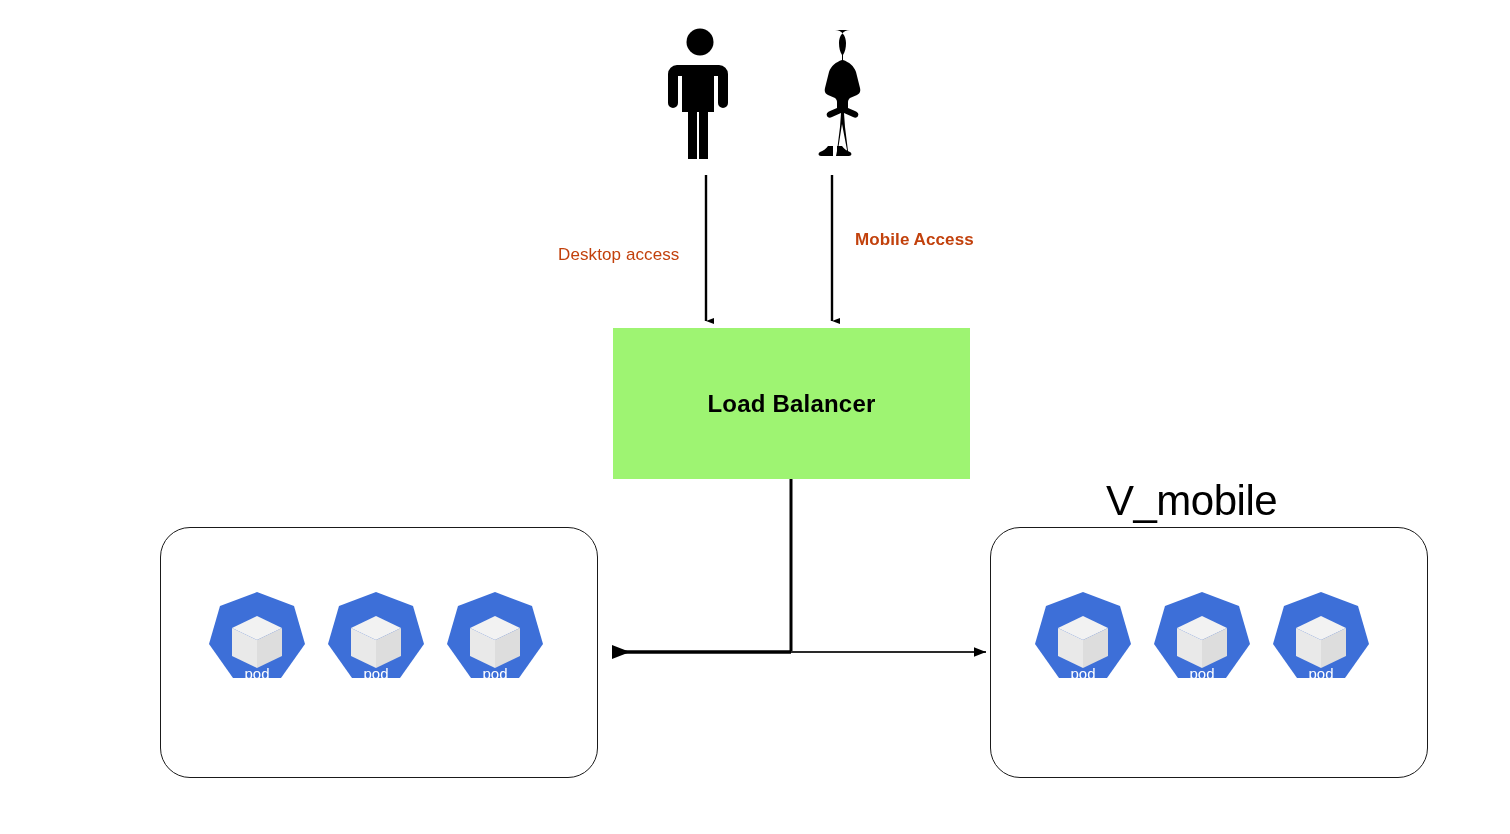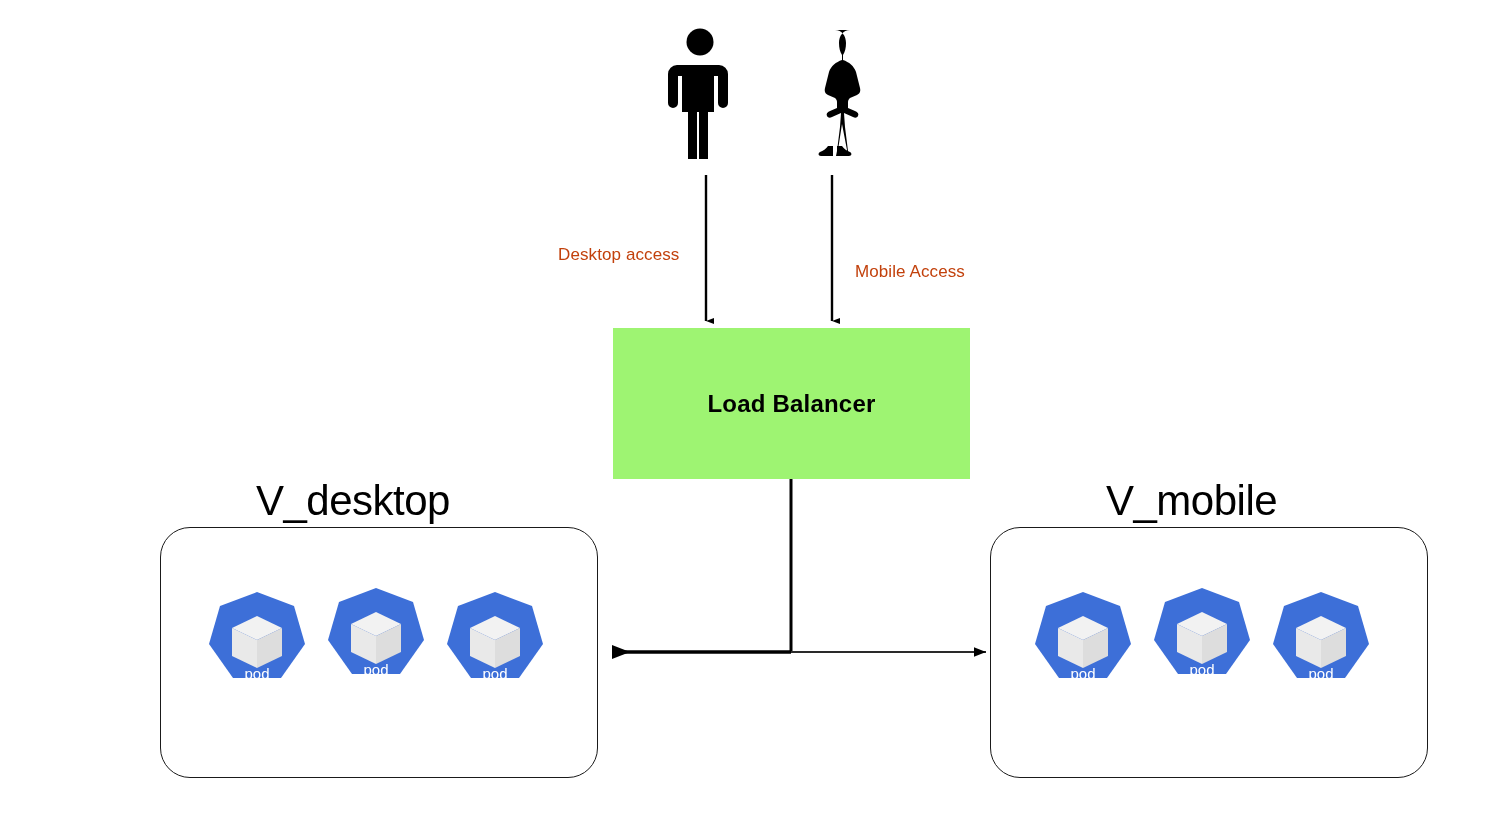--- a/index.html
+++ b/index.html
@@ -27,21 +27,21 @@
     height: 834px;
   }
   .edge-label {
     position: absolute;
     font-size: 17px;
     color: #c2410c;
     white-space: nowrap;
     letter-spacing: 0.1px;
   }
   #label-desktop-access { left: 558px; top: 245px; }
-  #label-mobile-access  { left: 855px; top: 262px; }
+  #label-mobile-access  { left: 855px; top: 230px; font-weight: bold; }
 
   .lb-box {
     position: absolute;
     left: 613px;
     top: 328px;
     width: 357px;
     height: 151px;
     background: #9EF472;
     display: flex;
     align-items: center;
@@ -70,21 +70,21 @@
     color: #000000;
     white-space: nowrap;
     letter-spacing: -0.5px;
   }
   #title-desktop { left: 256px; top: 477px; }
   #title-mobile  { left: 1106px; top: 477px; }
 
   .pod-row {
     position: absolute;
     display: flex;
-    align-items: center;
+    align-items: flex-end;
   }
   #pods-desktop { left: 205px; top: 590px; }
   #pods-mobile  { left: 1031px; top: 590px; }
 
   .pod {
     position: relative;
     width: 104px;
     height: 104px;
     margin-right: 15px;
   }
@@ -161,21 +161,20 @@
 
   <div class="edge-label" id="label-desktop-access">Desktop access</div>
 
   <div class="edge-label" id="label-mobile-access">Mobile Access</div>
 
   <div class="lb-box">
     <span class="lb-text">Load Balancer</span>
   </div>
 
   <div class="group-box" id="group-desktop"></div>
-  <div class="group-title" id="title-desktop">V_desktop</div>
 
   <div class="pod-row" id="pods-desktop">
 
     <div class="pod">
       <svg viewBox="0 0 104 104" xmlns="http://www.w3.org/2000/svg">
         <polygon points="52,2 89,16 100,54 76,88 28,88 4,54 15,16" fill="#3D6FD8"></polygon>
         <polygon points="52,26 77,38 52,50 27,38" fill="#F2F2F2"></polygon>
         <polygon points="27,38 52,50 52,78 27,66" fill="#E9E9E9"></polygon>
         <polygon points="77,38 77,66 52,78 52,50" fill="#DDDDDD"></polygon>
       </svg>

